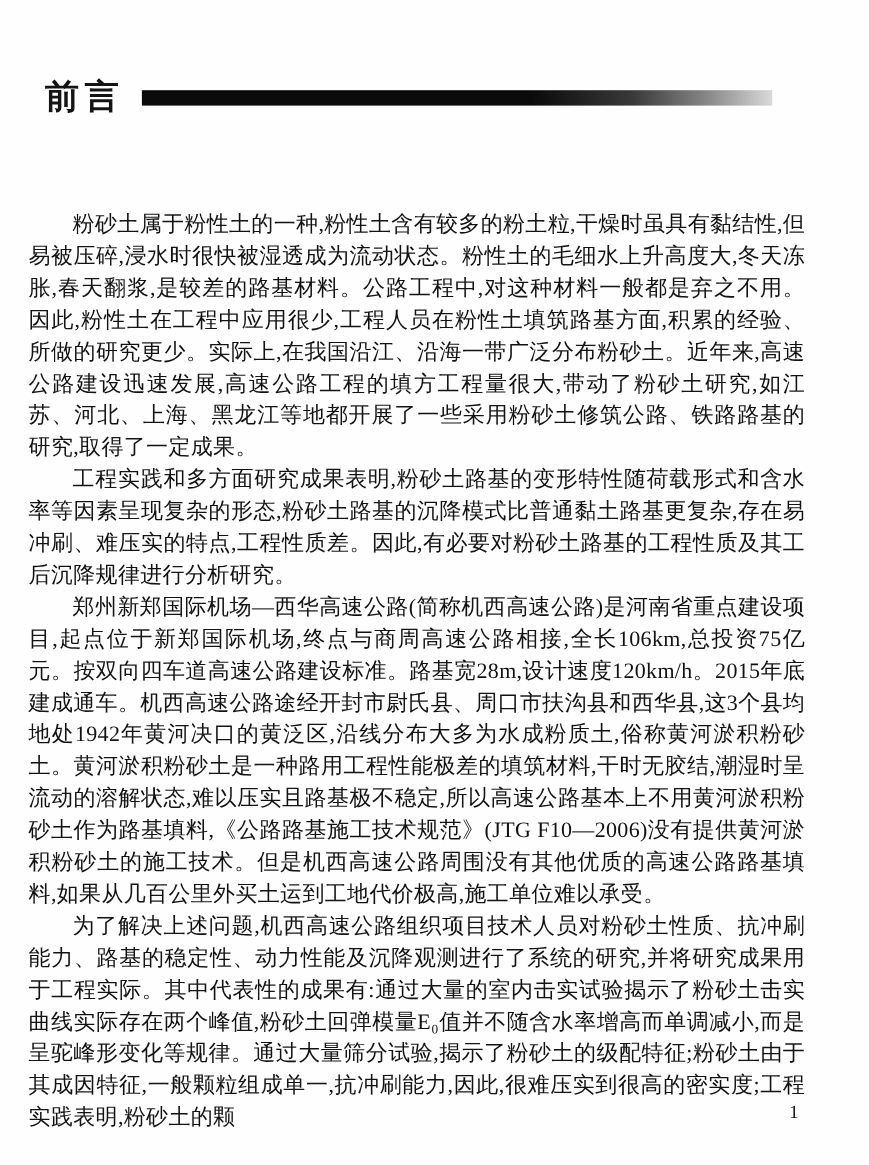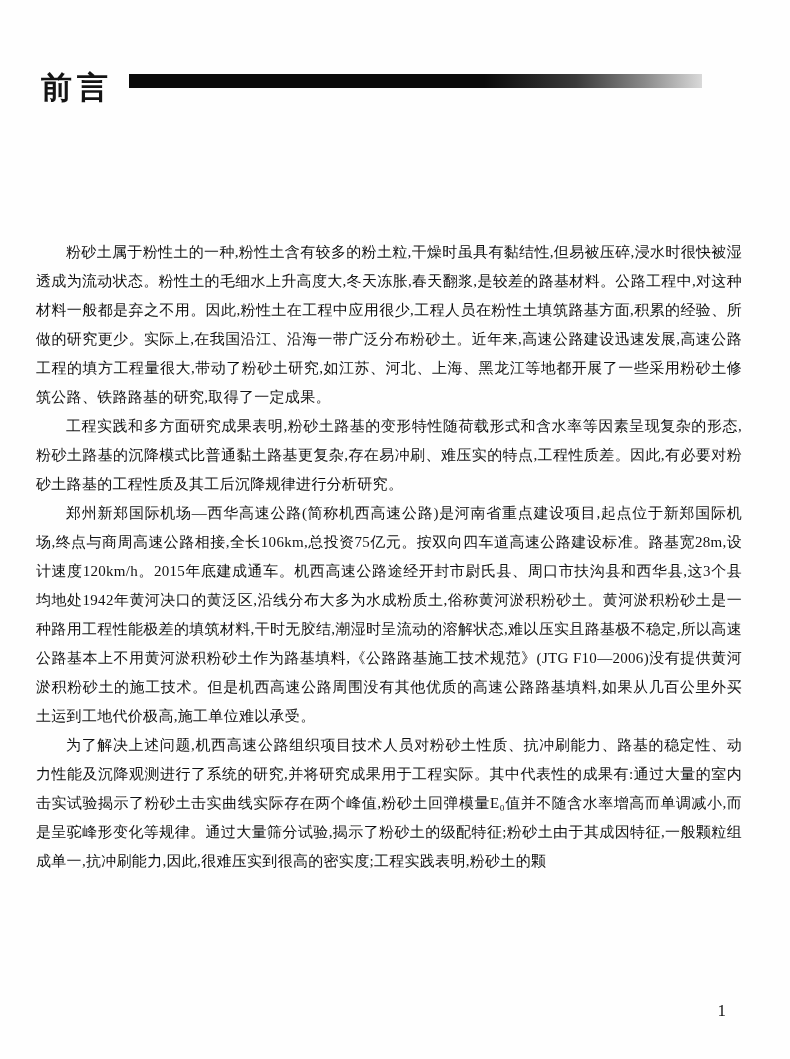--- a/index.html
+++ b/index.html
@@ -15,20 +15,21 @@
     overflow: hidden;
     font-family: "Liberation Serif", serif;
     color: #121212;
   }
   .title-row {
     position: absolute;
     top: 72px;
     left: 41px;
     right: 88px;
     display: flex;
+    align-items: center;
   }
   .title {
     font-family: "Liberation Sans", sans-serif;
     font-size: 31px;
     font-weight: 700;
     letter-spacing: 5px;
     color: #141414;
     line-height: 1;
     white-space: nowrap;
   }
@@ -40,27 +41,26 @@
     background: linear-gradient(to right,
       #0b0b0b 0%,
       #0b0b0b 62%,
       #3a3a3a 78%,
       #8a8a8a 90%,
       #d9d9d9 100%);
   }
   .content {
     position: absolute;
     top: 190px;
-    left: 36px;
+    left: 26px;
     width: 706px;
-    font-size: 15px;
+    font-size: 20px;
     line-height: 29px;
     text-align: justify;
     letter-spacing: 0.3px;
-    margin-top: 48px;
   }
   .content p {
     margin: 0;
     padding: 0;
     text-indent: 2em;
   }
   .page-number {
     position: absolute;
     right: 64px;
     bottom: 38px;

